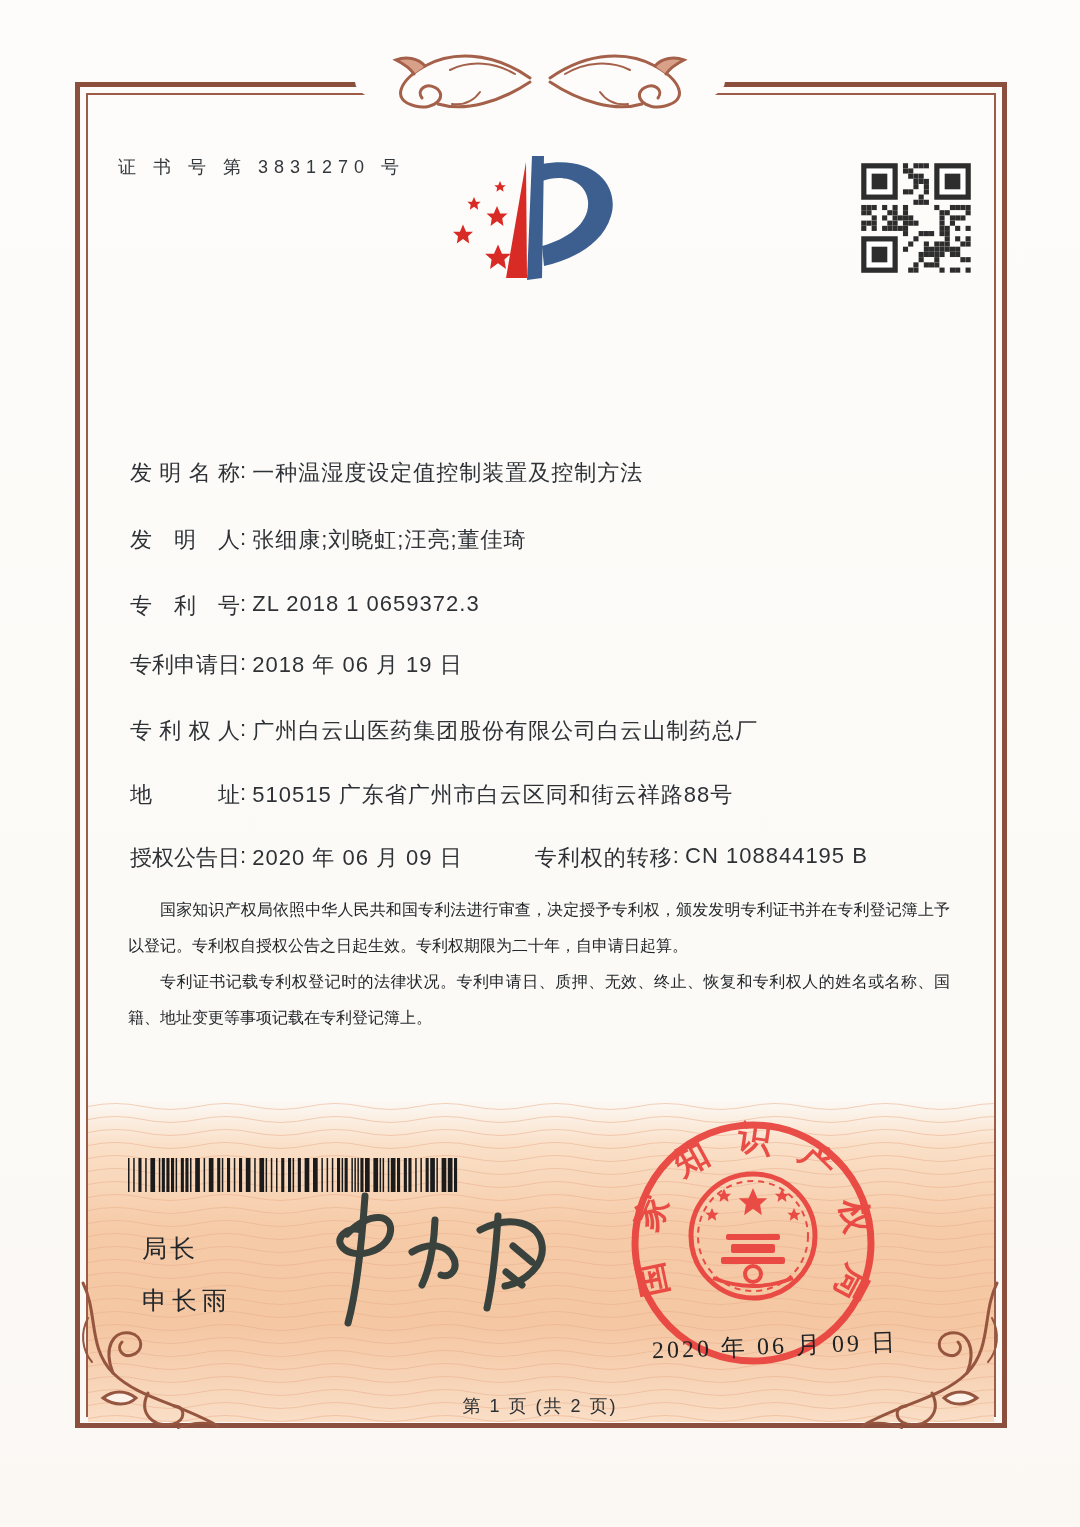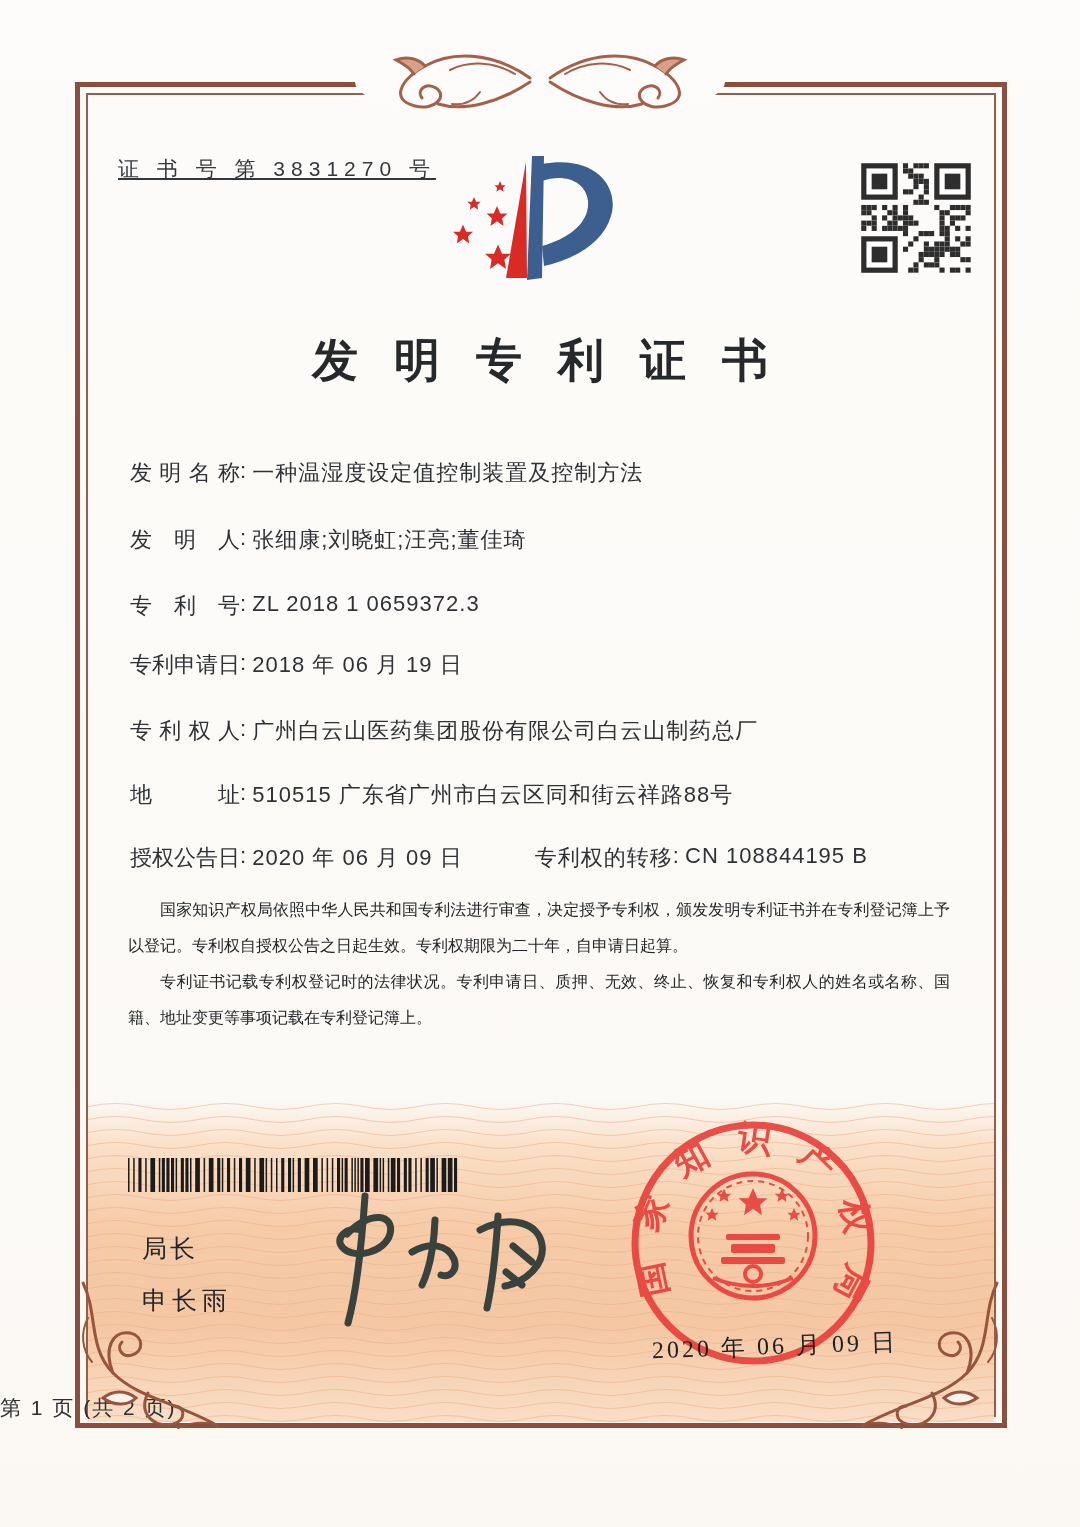--- a/index.html
+++ b/index.html
@@ -19,21 +19,21 @@
     position:absolute;left:6px;top:6px;right:6px;bottom:6px;
     border:2px solid #9c5c47;
   }
   
   .peach{
     position:absolute;left:88px;top:1100px;width:906px;height:322px;z-index:1;
     background:linear-gradient(180deg,rgba(252,240,228,0) 0%,#fae0c8 14%,#f6cba8 40%,#f5c7a3 70%,#f9dec6 100%);
   }
   .peach svg.waves{position:absolute;inset:0;width:100%;height:100%;}
   
-  .cert-no{position:absolute;left:118px;top:155px;font-size:21px;letter-spacing:6px;color:#33383c;z-index:2;text-decoration:underline;}
+  .cert-no{position:absolute;left:118px;top:155px;font-size:18px;letter-spacing:6px;color:#33383c;z-index:2;}
   .logo{position:absolute;left:430px;top:140px;z-index:2;}
   .qr{position:absolute;left:856px;top:158px;width:120px;height:120px;z-index:2;}
   .title{
     position:absolute;left:0;right:0;top:330px;text-align:center;z-index:2;
     font-family:"DejaVu Serif","Liberation Serif",serif;
     font-size:46px;font-weight:700;color:#26292c;letter-spacing:36px;padding-left:36px;
   }
   
   .row{position:absolute;left:130px;right:120px;font-size:22px;color:#2e3236;z-index:2;white-space:nowrap;}
   .row .lbl{display:inline-block;width:110px;text-align:justify;text-align-last:justify;vertical-align:top;}
@@ -46,22 +46,22 @@
     font-size:16px;line-height:36px;text-align:justify;color:#23272a;}
   .body-text p{margin:0;text-indent:2em;}
   
   .barcode{position:absolute;left:128px;top:1158px;width:338px;height:34px;z-index:3;}
   .signer-title{position:absolute;left:142px;top:1232px;font-size:25px;letter-spacing:3px;color:#23272a;z-index:3;}
   .signer-name{position:absolute;left:142px;top:1284px;font-size:25px;letter-spacing:5px;color:#23272a;z-index:3;}
   .signature{position:absolute;left:285px;top:1188px;z-index:3;}
   .seal{position:absolute;left:618px;top:1108px;z-index:4;}
   .seal-date{position:absolute;left:652px;top:1330px;z-index:5;font-size:24px;color:#1d2124;
     letter-spacing:3px;transform:rotate(-2deg);font-family:"Liberation Serif",serif;}
-  .page-footer{position:absolute;left:0;right:0;top:1394px;z-index:3;
-    font-size:21px;color:#2c3033;letter-spacing:2px;}
+  .page-footer{position:absolute;left:0;right:0;top:1394px;text-align:center;z-index:3;
+    font-size:18px;color:#2c3033;letter-spacing:2px;}
   .back-note{position:absolute;left:0;right:0;top:1460px;text-align:center;z-index:2;
     font-size:20px;color:#3a3e41;letter-spacing:5px;font-family:"Liberation Serif",serif;}
   
   .orn-top{position:absolute;left:330px;top:30px;z-index:6;}
   .orn-bl{position:absolute;left:58px;top:1278px;z-index:6;}
   .orn-br{position:absolute;left:852px;top:1278px;z-index:6;transform:scaleX(-1);}
 </style>
 </head>
 <body>
 
@@ -220,21 +220,20 @@
         <rect x="10.434782608695652" y="10.434782608695652" width="26.086956521739133" height="26.086956521739133" fill="#fff"></rect>
         <rect x="15.652173913043478" y="15.652173913043478" width="15.652173913043478" height="15.652173913043478" fill="#2d2d2d"></rect>
         <rect x="78.26086956521739" y="5.217391304347826" width="36.52173913043478" height="36.52173913043478" fill="#2d2d2d"></rect>
         <rect x="83.47826086956522" y="10.434782608695652" width="26.086956521739133" height="26.086956521739133" fill="#fff"></rect>
         <rect x="88.69565217391305" y="15.652173913043478" width="15.652173913043478" height="15.652173913043478" fill="#2d2d2d"></rect>
         <rect x="5.217391304347826" y="78.26086956521739" width="36.52173913043478" height="36.52173913043478" fill="#2d2d2d"></rect>
         <rect x="10.434782608695652" y="83.47826086956522" width="26.086956521739133" height="26.086956521739133" fill="#fff"></rect>
         <rect x="15.652173913043478" y="88.69565217391305" width="15.652173913043478" height="15.652173913043478" fill="#2d2d2d"></rect>
       </svg></div>
 
-  <div class="title">发明专利证书</div>
 
   <div class="row" style="top:458px">
     <span class="lbl">发明名称</span><span class="colon">:</span>
     <span class="val">一种温湿度设定值控制装置及控制方法</span>
   </div>
   <div class="row" style="top:525px">
     <span class="lbl">发明人</span><span class="colon">:</span>
     <span class="val">张细康;刘晓虹;汪亮;董佳琦</span>
   </div>
   <div class="row" style="top:591px">

